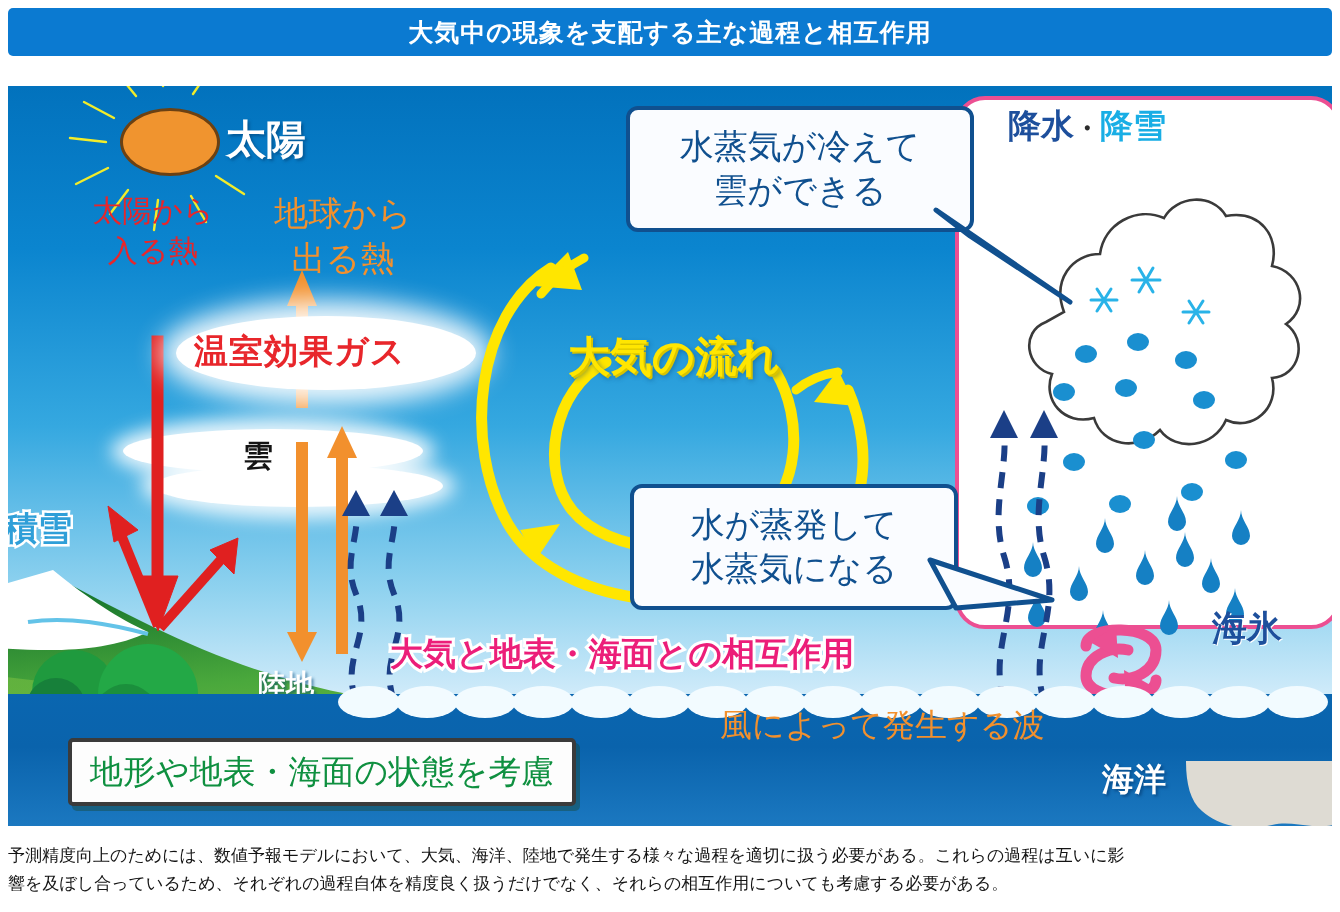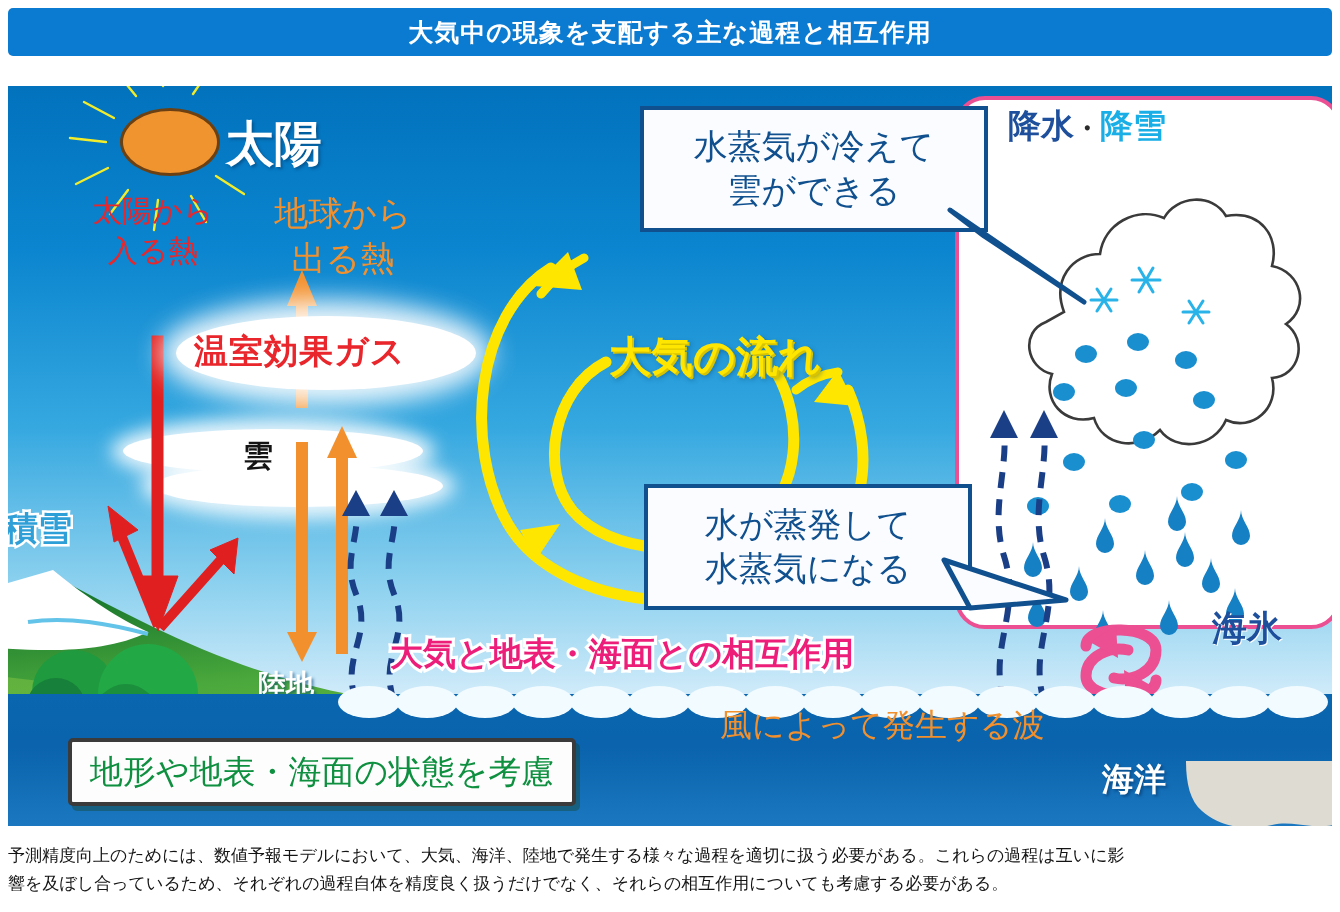--- a/index.html
+++ b/index.html
@@ -42,52 +42,52 @@
   .ocean{position:absolute;left:0;top:608px;width:1324px;height:132px;
      background:linear-gradient(to bottom,#0a66b0 0%,#0a63ac 40%,#1b78c0 100%);}
   .wave-row{position:absolute;left:0;top:600px;width:1340px;height:34px;}
   .wave-row i{position:absolute;top:0;width:62px;height:32px;background:#f2fbff;border-radius:50%;}
 
   
   .sea-ice{position:absolute;left:1172px;top:675px;width:168px;height:78px;}
 
   
   .lbl{position:absolute;font-weight:bold;white-space:nowrap;}
-  .lbl-sun{left:218px;top:26px;font-size:48px;color:#fff;
+  .lbl-sun{left:218px;top:26px;font-size:40px;color:#fff;
      text-shadow:2px 2px 3px rgba(0,60,110,.55);}
   .lbl-in{left:50px;top:105px;font-size:30px;color:#e8262b;line-height:1.32;text-align:center;width:190px;font-weight:normal;}
   .lbl-out{left:240px;top:105px;font-size:34px;color:#f2902d;line-height:1.32;text-align:center;width:190px;font-weight:normal;}
   .ghg-ell{position:absolute;left:168px;top:230px;width:300px;height:74px;border-radius:50%;
      background:#fff;box-shadow:0 0 26px 16px rgba(255,255,255,.9);}
   .lbl-ghg{left:186px;top:243px;font-size:34px;color:#e8262b;letter-spacing:1px;}
   .lbl-snow{left:-4px;top:420px;font-size:34px;color:#2f9fd8;
      -webkit-text-stroke:5px #ffffff;paint-order:stroke fill;}
   .lbl-land{left:250px;top:580px;font-size:28px;color:#fff;
      text-shadow:2px 2px 3px rgba(0,70,120,.6);}
   .lbl-flow{left:560px;top:243px;font-size:42px;color:#ffe600;
-     text-shadow:2px 2px 0 #d8c300,3px 3px 5px rgba(0,60,110,.45);margin-left:41px;}
+     text-shadow:2px 2px 0 #d8c300,3px 3px 5px rgba(0,60,110,.45);}
   .lbl-interact{left:382px;top:546px;font-size:33px;color:#ec1e79;
      -webkit-text-stroke:6px #ffffff;paint-order:stroke fill;}
   .lbl-wave{left:712px;top:618px;font-size:32px;color:#f2902d;font-weight:normal;}
   .lbl-ocean{left:1094px;top:672px;font-size:32px;color:#fff;
      text-shadow:2px 2px 3px rgba(0,50,100,.55);}
   .lbl-seaice{left:1204px;top:519px;font-size:35px;color:#1d4f9c;
      text-shadow:1px 1px 0 #fff;}
   .lbl-precip{left:1000px;top:18px;font-size:33px;}
   .lbl-precip .a{color:#1d4f9c;}
   .lbl-precip .dot{color:#2b2b2b;font-size:26px;vertical-align:middle;}
   .lbl-precip .b{color:#19aee5;}
 
   
   .precip-panel{position:absolute;left:947px;top:10px;width:378px;height:525px;
      background:#ffffff;border:4px solid #ec4f92;border-radius:30px;}
 
   
-  .bubble{position:absolute;background:#fafcff;border:4px solid #10508f;border-radius:0;
-     display:flex;align-items:center;justify-content:center;margin-left:14px;}
+  .bubble{position:absolute;background:#fafcff;border:4px solid #10508f;border-radius:12px;
+     display:flex;align-items:center;justify-content:center;}
   .bubble span{color:#10508f;font-size:34px;line-height:1.28;text-align:center;white-space:pre-line;}
   .bubble-a{left:618px;top:20px;width:340px;height:118px;}
   .bubble-b{left:622px;top:398px;width:320px;height:118px;}
 
   
   .green-box{position:absolute;left:60px;top:652px;width:500px;height:60px;
      background:#fdfdfd;border:4px solid #3b3b3b;border-radius:5px;
      display:flex;align-items:center;justify-content:center;
      box-shadow:4px 5px 0 rgba(25,60,20,.35);}
   .green-box span{color:#0f9040;font-size:33px;white-space:nowrap;}

